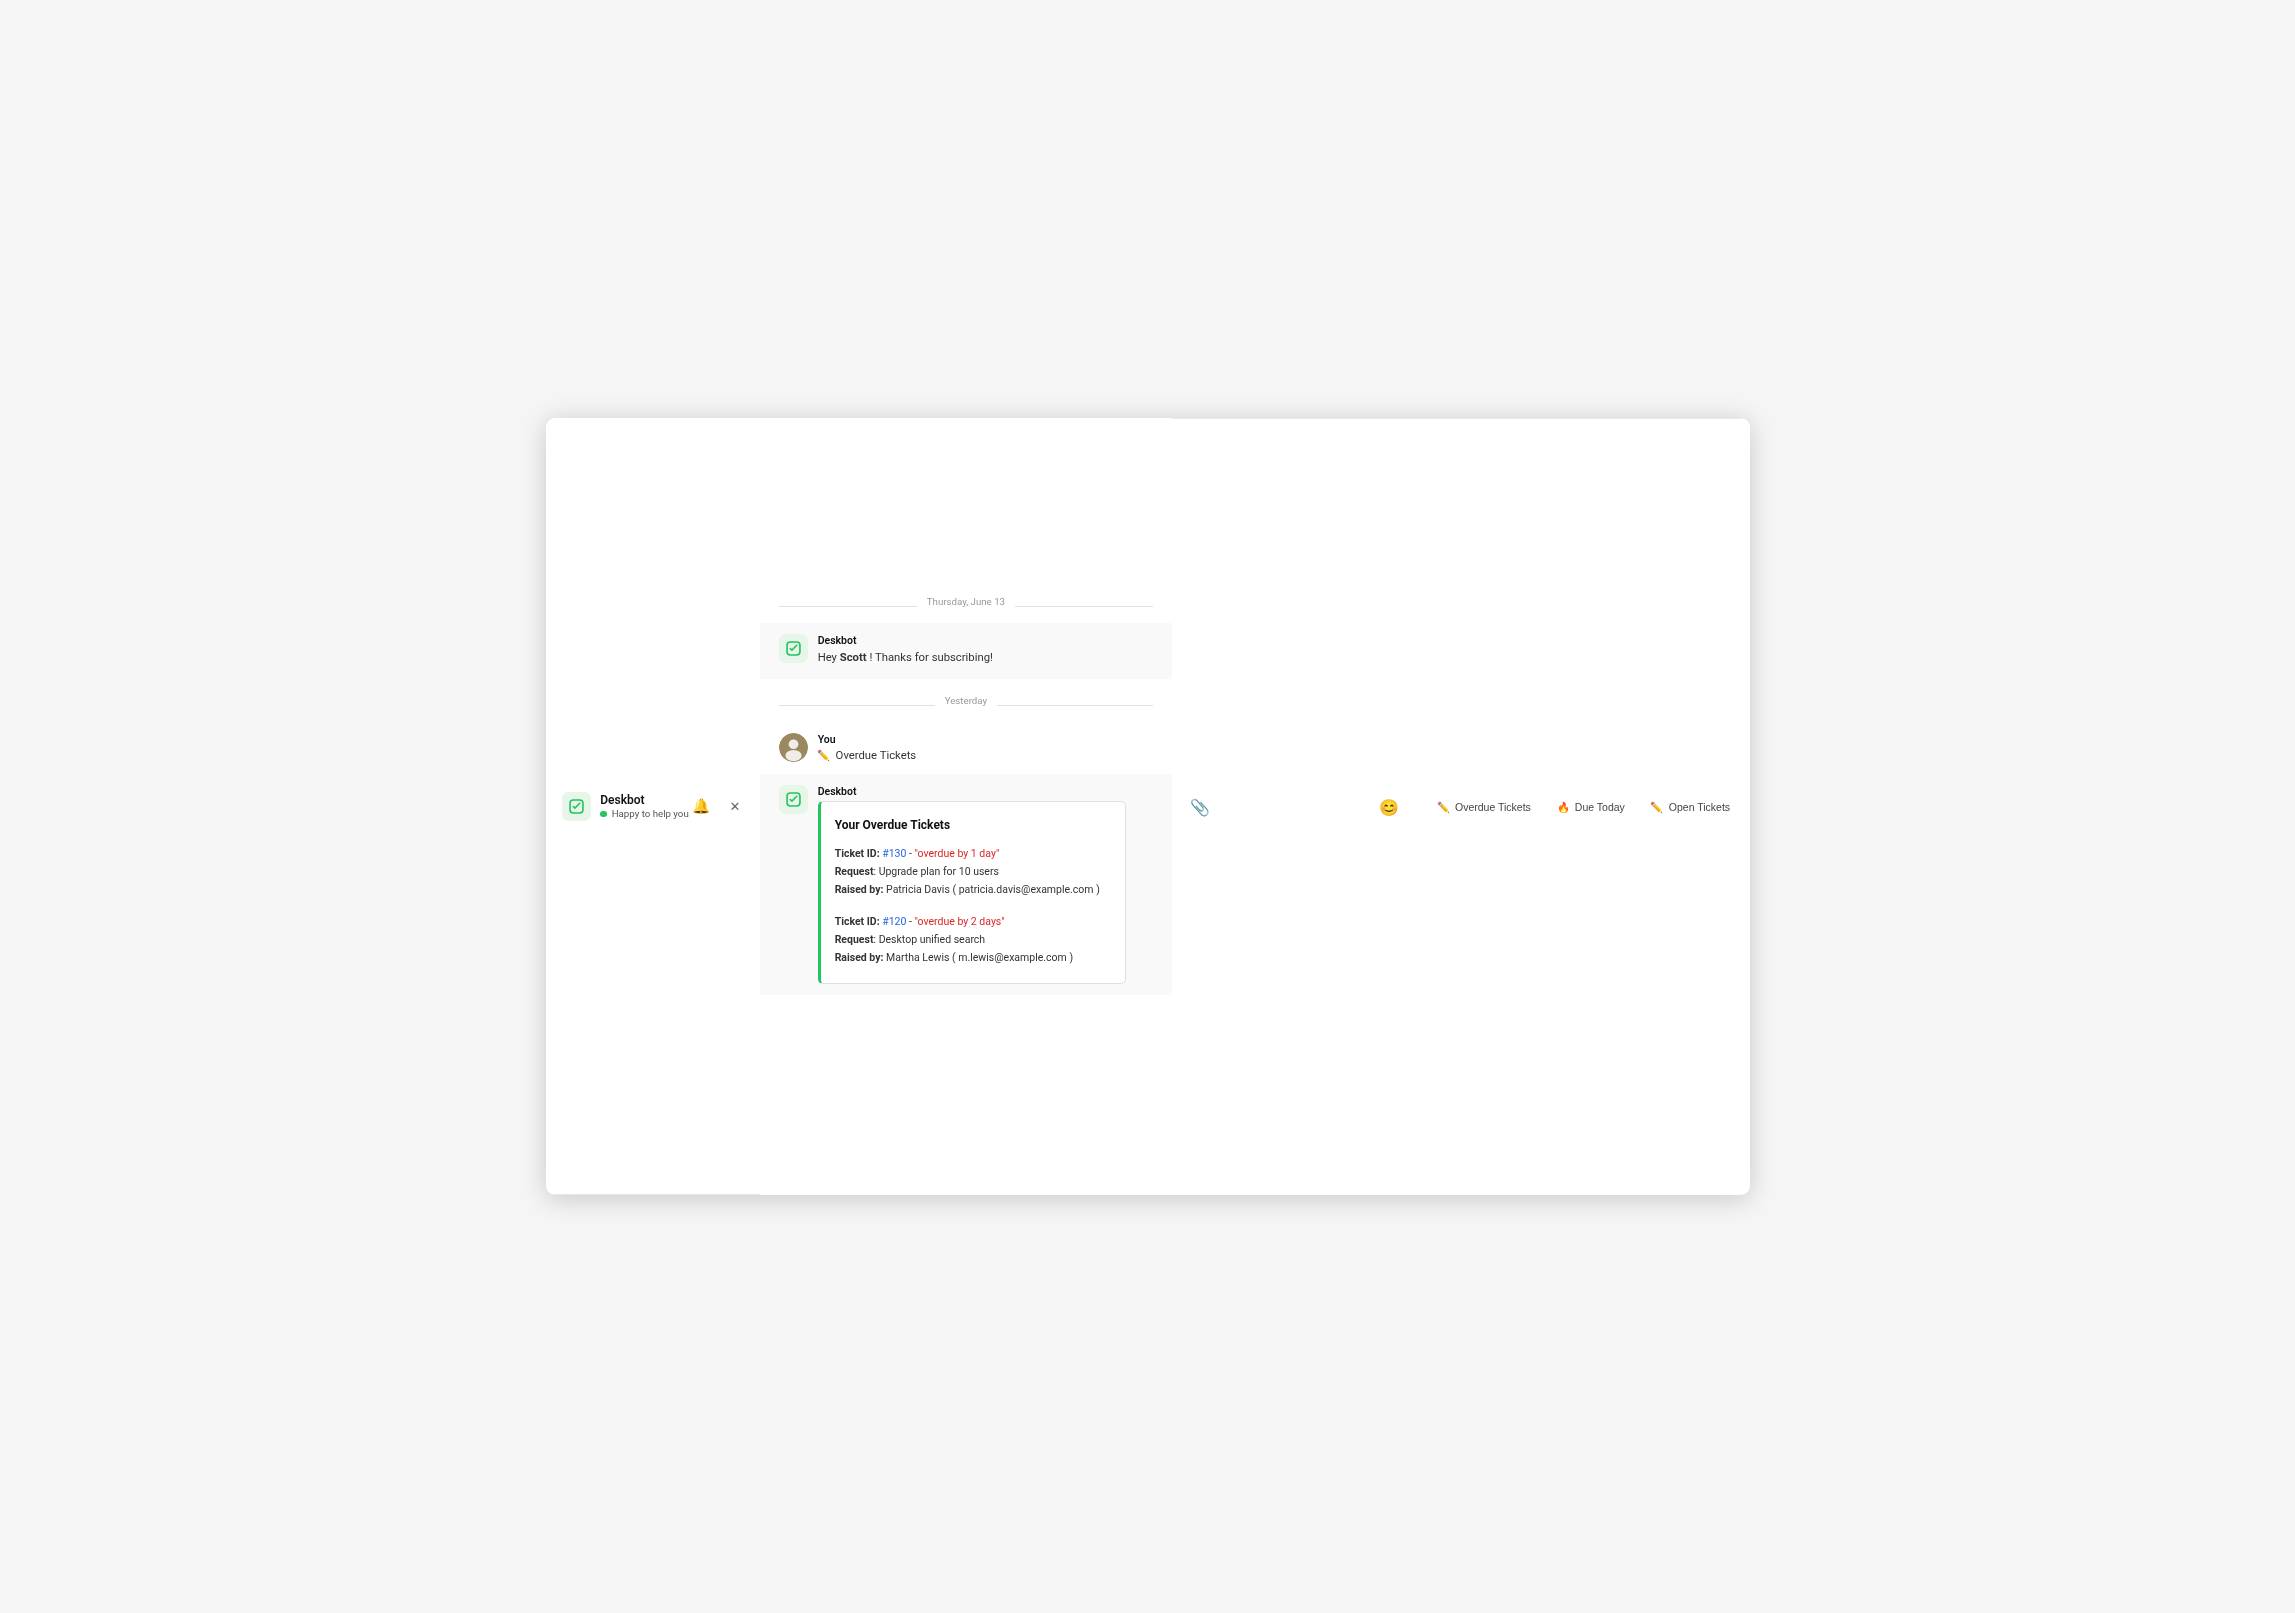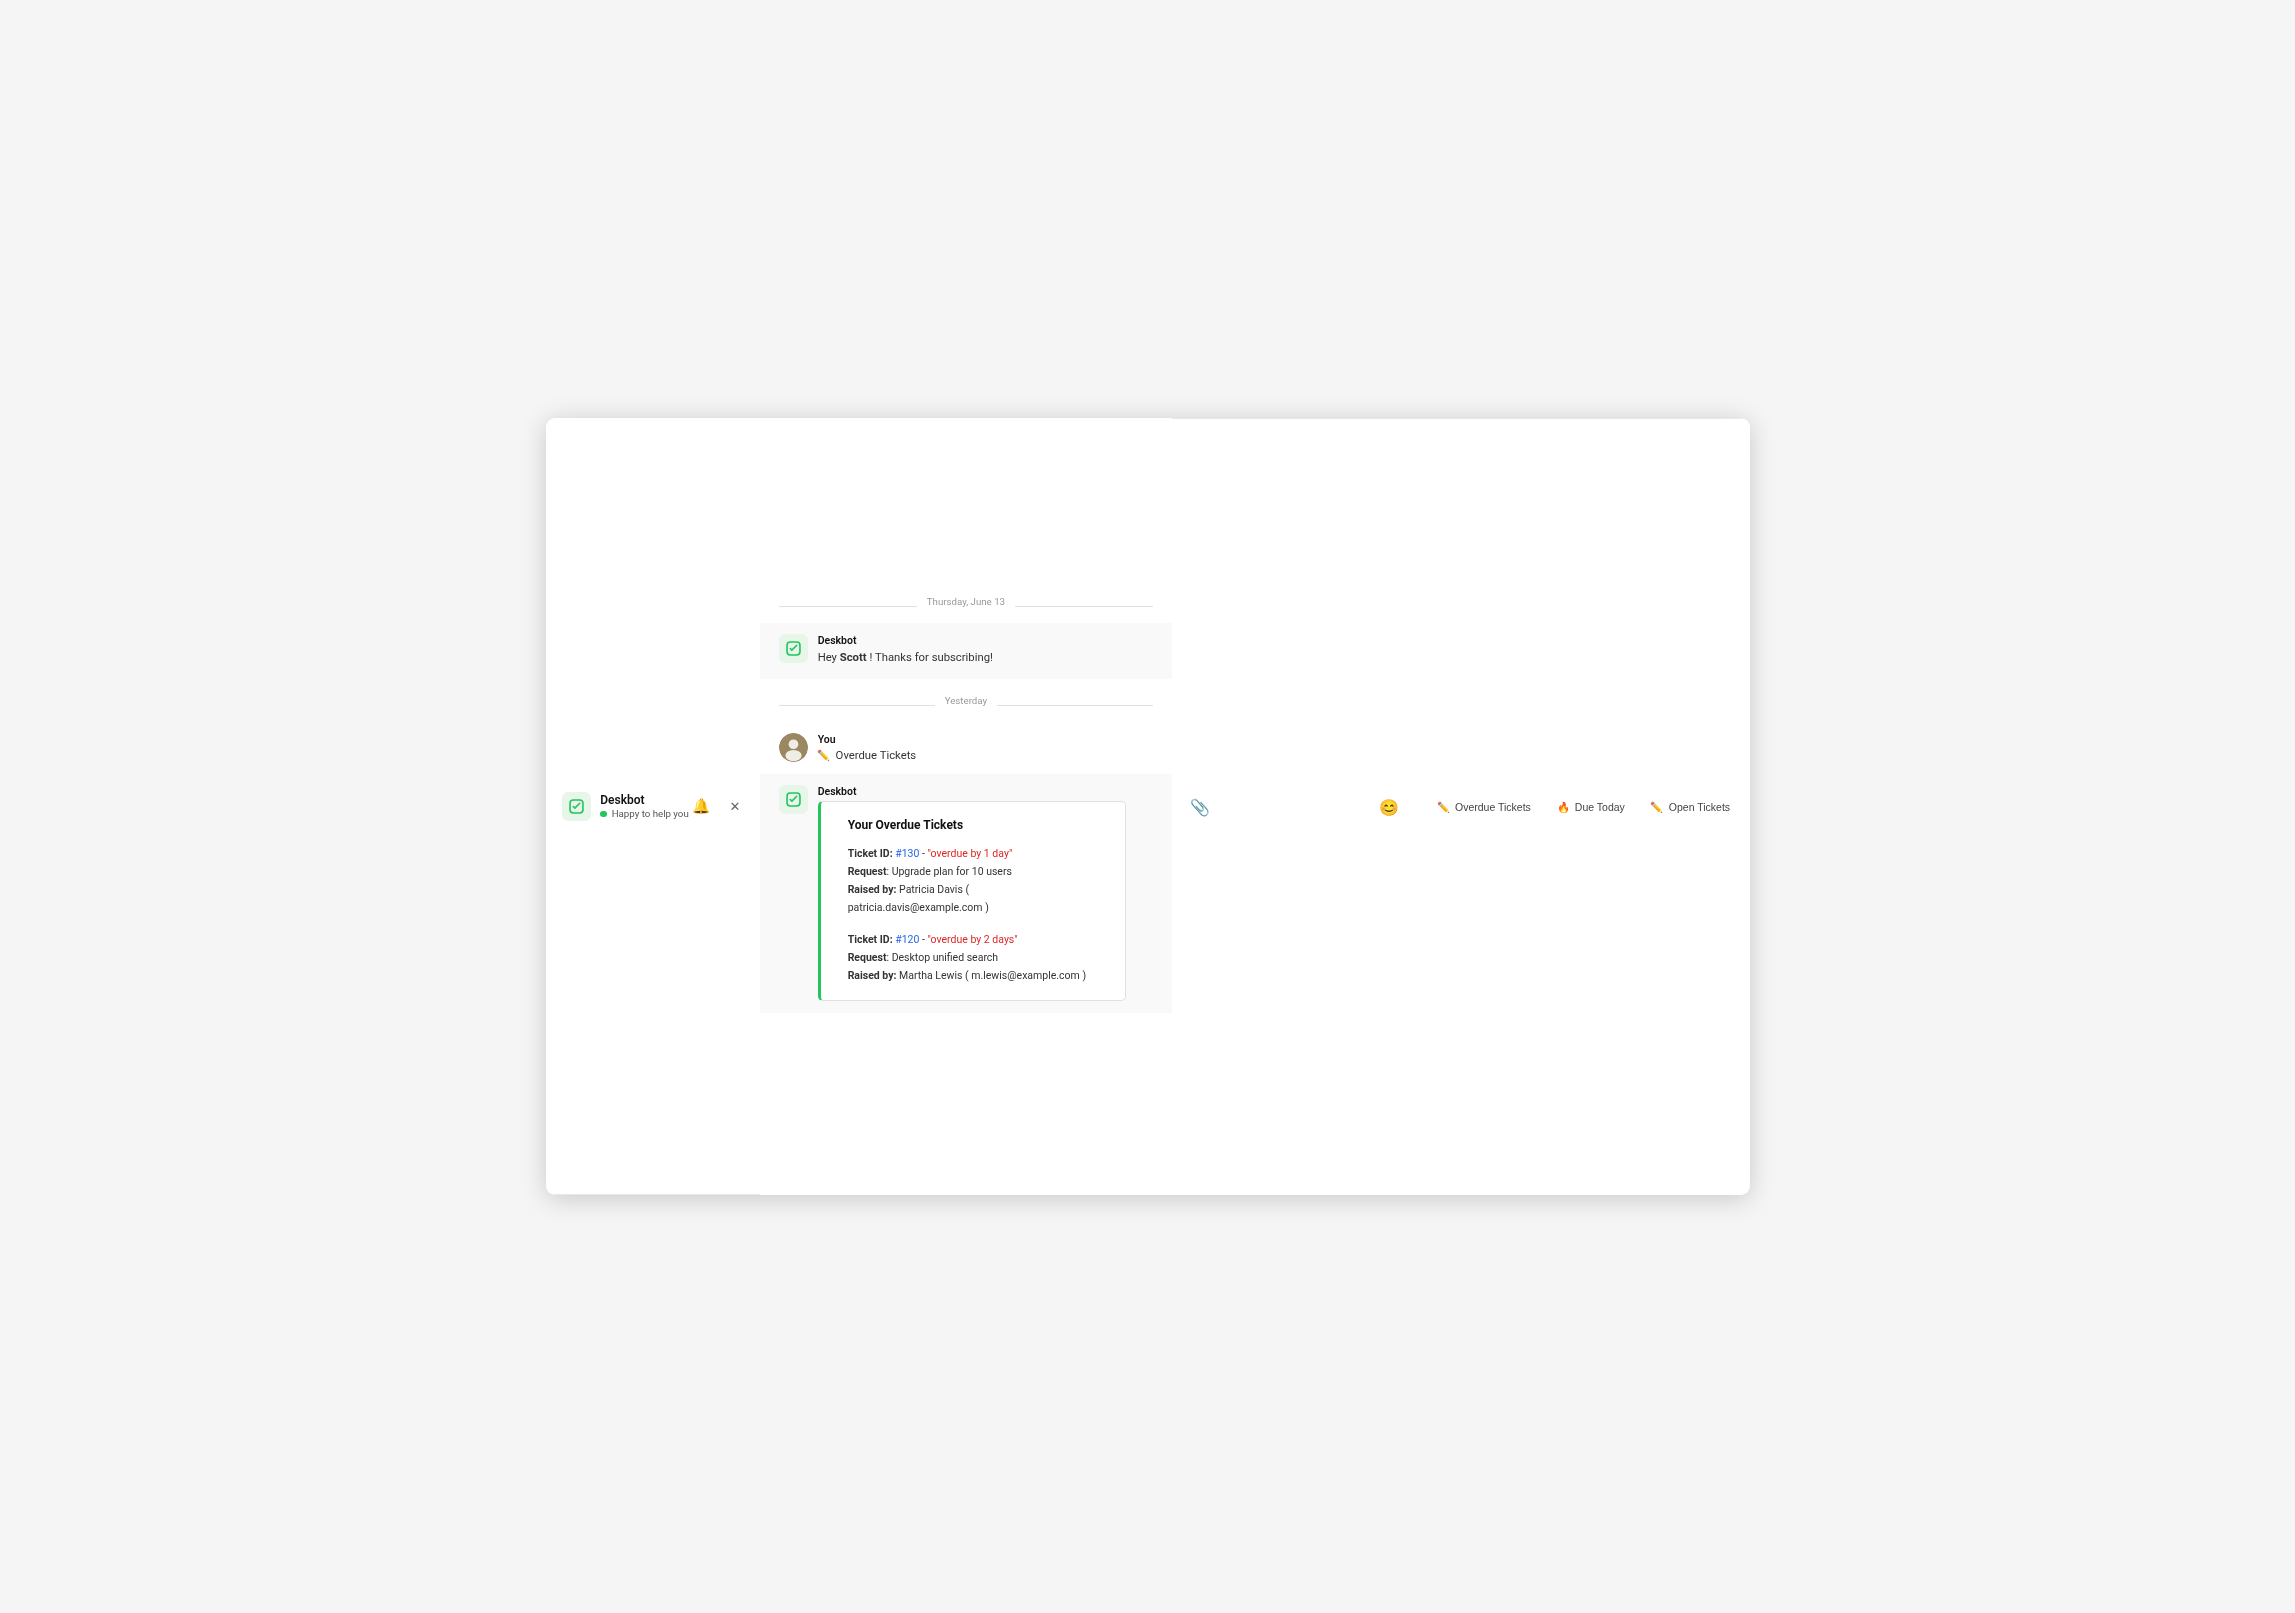--- a/index.html
+++ b/index.html
@@ -147,21 +147,21 @@
       display: flex;
       align-items: center;
       gap: 4.9px;
     }
     
     .ticket-card {
       background: #fff;
       border: 0.8px solid #e0e0e0;
       border-left: 3.2px solid #22c55e;
       border-radius: 4.9px;
-      padding: 16px 27px;
+      padding: 16px 14px;
       max-width: 308px;
       margin-top: 3.2px;
     }
     .ticket-card-title {
       font-size: 12px;
       font-weight: 700;
       color: #111;
       margin-bottom: 13px;
     }
     .ticket-entry {

